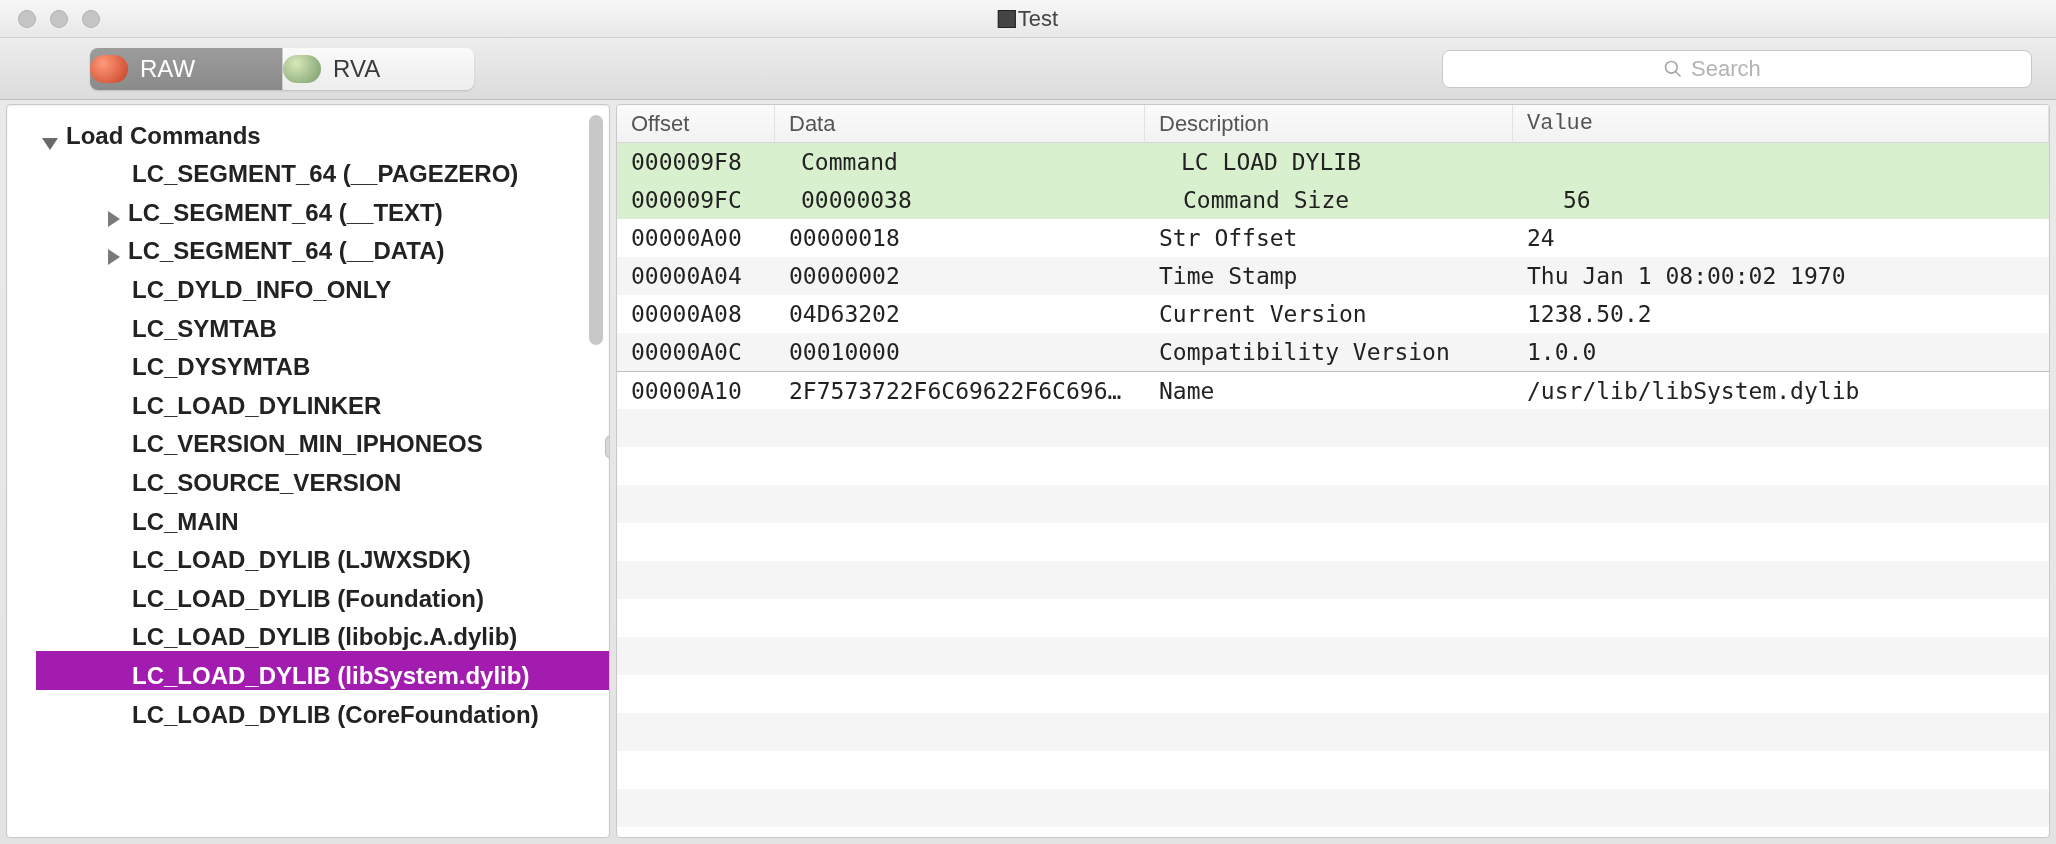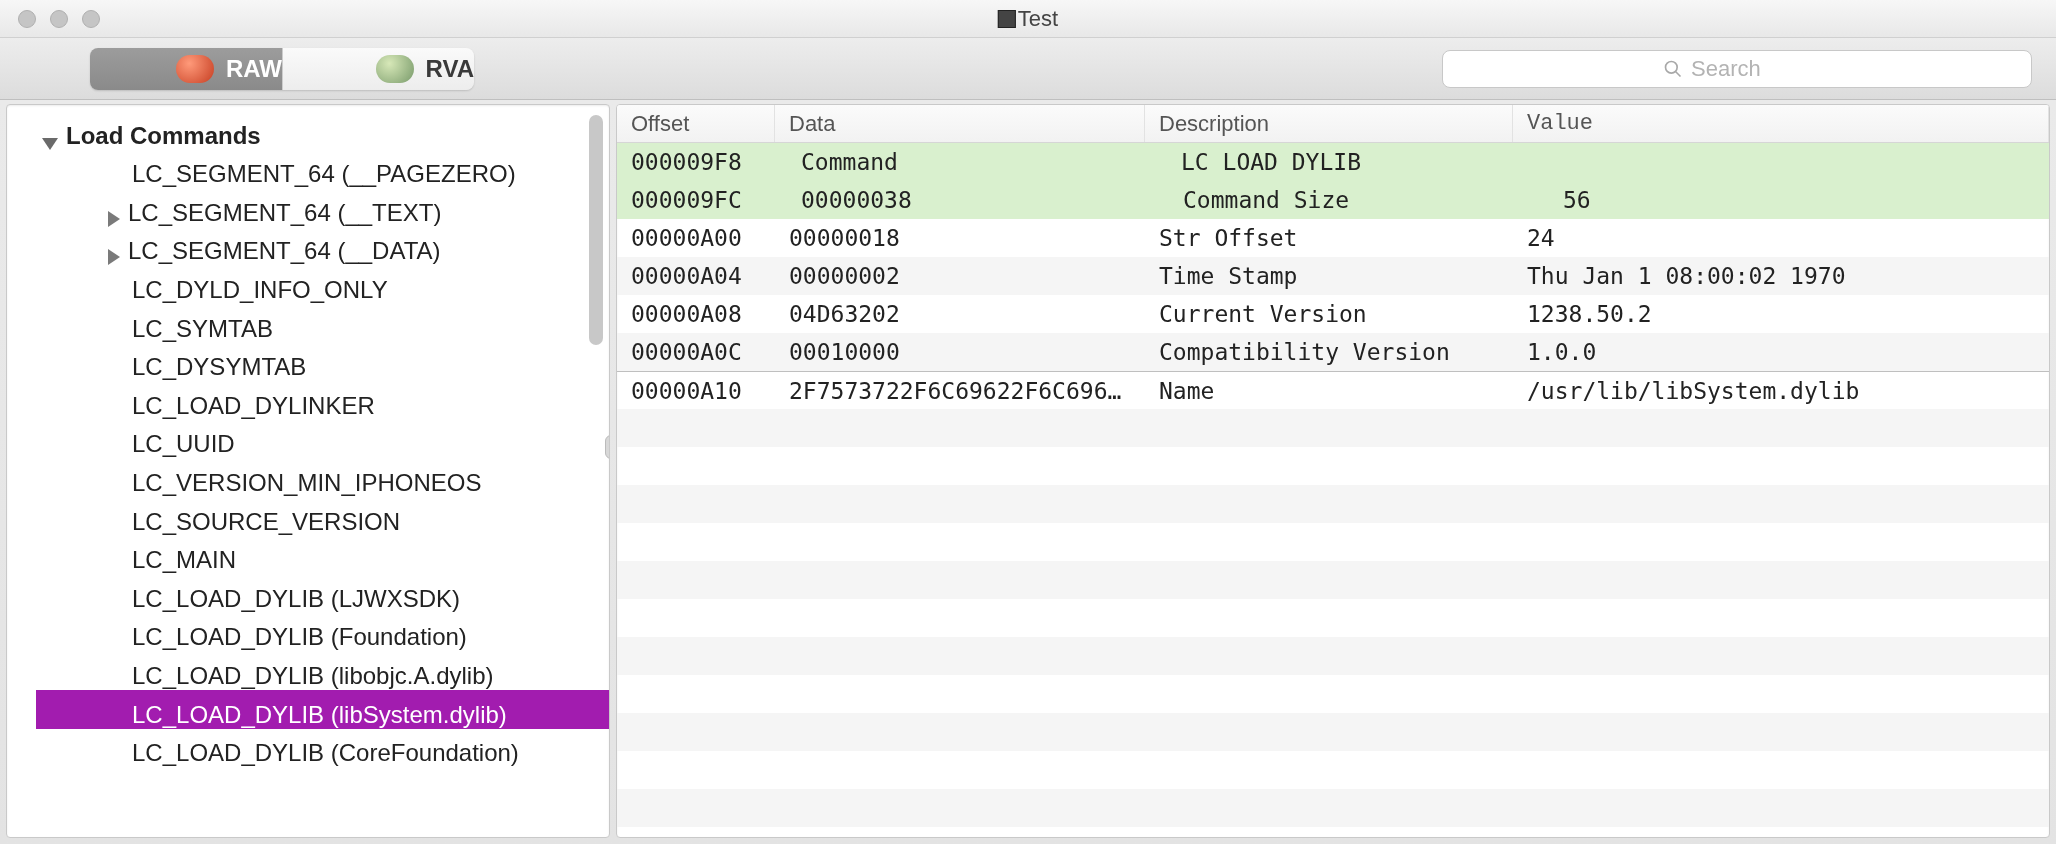--- a/index.html
+++ b/index.html
@@ -27,21 +27,21 @@
     height:62px;
     background: linear-gradient(#ededed,#dcdcdc);
     border-bottom:1px solid #bfbfbf;
     display:flex; align-items:center;
     padding:0 18px;
   }
   .seg {
     display:flex; height:42px; border-radius:8px; overflow:hidden; margin-left:72px;
     box-shadow:0 1px 2px rgba(0,0,0,0.15);
   }
-  .seg .half { width:192px; display:flex; align-items:center; justify-content:flex-end; gap:12px; font-size:24px; font-weight:700; cursor:pointer;}
+  .seg .half { width:192px; display:flex; align-items:center; justify-content:flex-start; gap:12px; font-size:24px; font-weight:400; cursor:pointer;}
   .seg .raw { background: linear-gradient(#9c9c9c,#8a8a8a); color:#fff;}
   .seg .rva { background: linear-gradient(#fafafa,#ededed); color:#3a3a3a; border-left:1px solid #ccc;}
   .fruit {
     width:38px;height:28px;border-radius:14px;
   }
   .fruit.red { background: radial-gradient(circle at 35% 30%, #ff9a7a, #c63e22); }
   .fruit.grn { background: radial-gradient(circle at 35% 30%, #d7e8b8, #789a6a); }
   .toolbar-spacer { flex:1; }
   .search {
     width:590px; height:38px; background:#fff; border:1px solid #c8c8c8; border-radius:8px;
@@ -55,21 +55,21 @@
   
   .body { flex:1; display:flex; overflow:hidden; padding:4px 6px 6px 6px; gap:6px; background: linear-gradient(#eaeaea,#e3e3e3);}
   .panel { background:#fff; border:1px solid #c9c9c9; border-radius:4px; box-shadow:0 1px 2px rgba(0,0,0,0.08) inset; }
   
   .sidebar-wrap { width:604px; display:flex; }
   .sidebar { flex:1; overflow:hidden; position:relative; }
   .sidebar-inner { padding-top:6px; }
   .tree { font-size:24px; color:#222; }
   .tree-row { height:38.6px; display:flex; align-items:flex-end; padding-left:30px; white-space:nowrap;margin-left:29px; }
   .tree-row.root { font-weight:700; }
-  .tree-row.child { padding-left:96px; font-weight:400;}
+  .tree-row.child { padding-left:96px; font-weight:700;}
   .tree-row .disc { display:inline-block; width:0;height:0;margin-right:8px;}
   .disc.down { border-left:8px solid transparent;border-right:8px solid transparent;border-top:12px solid #6a6a6a; margin-left:-24px;}
   .disc.right { border-top:8px solid transparent;border-bottom:8px solid transparent;border-left:12px solid #7a7a7a; margin-left:-24px;}
   .tree-row.sel { background:#a21caf; color:#fff;}
   .sidebar-scroll {
     position:absolute; top:10px; right:6px; width:14px; height:230px; background:#c8c8c8; border-radius:7px;
   }
   .splitter-knob {
     position:absolute; right:-8px; top:330px; width:12px;height:24px; background:#d8d8d8; border:1px solid #bbb; border-radius:6px;
   }
@@ -157,23 +157,20 @@
               <div class="tree-row child">
                 <span>LC_SYMTAB</span>
               </div>
               <div class="tree-row child">
                 <span>LC_DYSYMTAB</span>
               </div>
               <div class="tree-row child">
                 <span>LC_LOAD_DYLINKER</span>
               </div>
               <div class="tree-row child">
-                <span>LC_UUID</span>
-              </div>
-              <div class="tree-row child">
                 <span>LC_VERSION_MIN_IPHONEOS</span>
               </div>
               <div class="tree-row child">
                 <span>LC_SOURCE_VERSION</span>
               </div>
               <div class="tree-row child">
                 <span>LC_MAIN</span>
               </div>
               <div class="tree-row child">
                 <span>LC_LOAD_DYLIB (LJWXSDK)</span>

